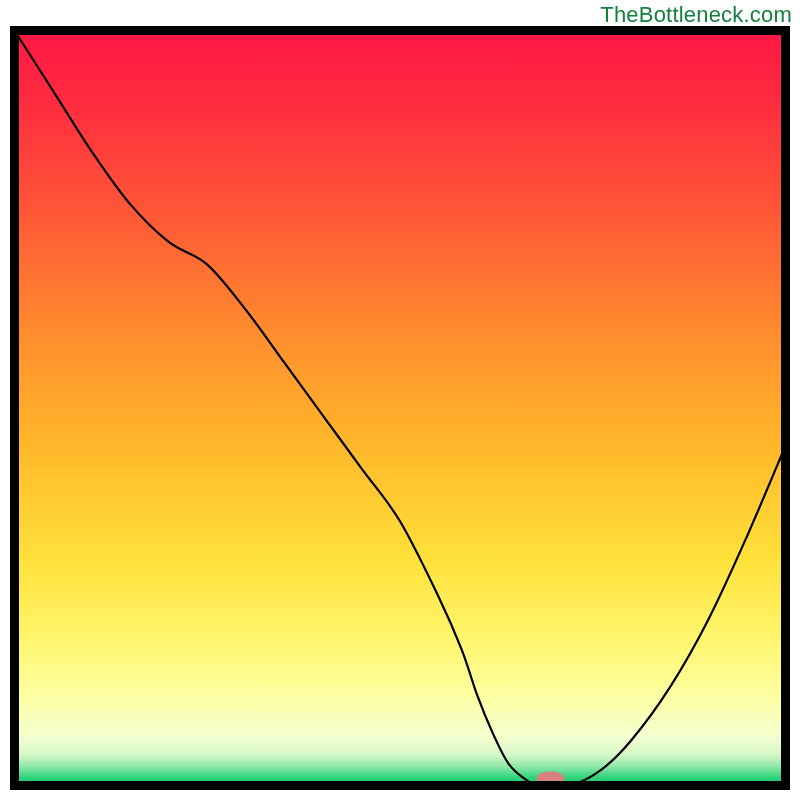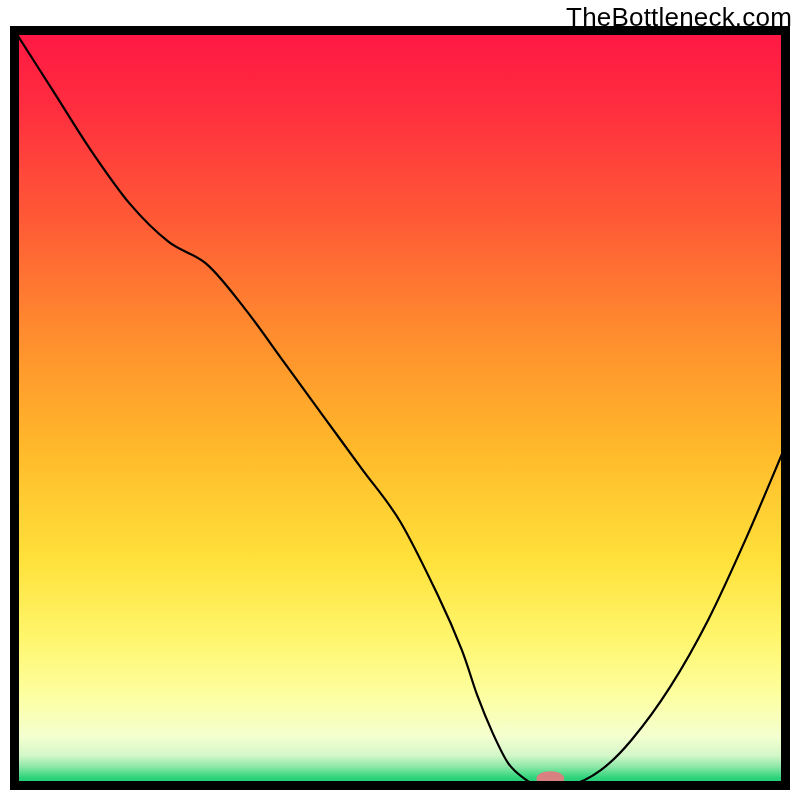--- a/index.html
+++ b/index.html
@@ -13,22 +13,22 @@
   }
   .container {
     position: relative;
     width: 800px;
     height: 800px;
   }
   .watermark {
     position: absolute;
     top: 2px;
     right: 8px;
-    color: #000000;
-    font-size: 26px;
+    color: #15803d;
+    font-size: 22px;
     font-weight: 500;
     letter-spacing: 0.2px;
     z-index: 10;
   }
   svg {
     position: absolute;
     top: 0;
     left: 0;
   }
 </style>

